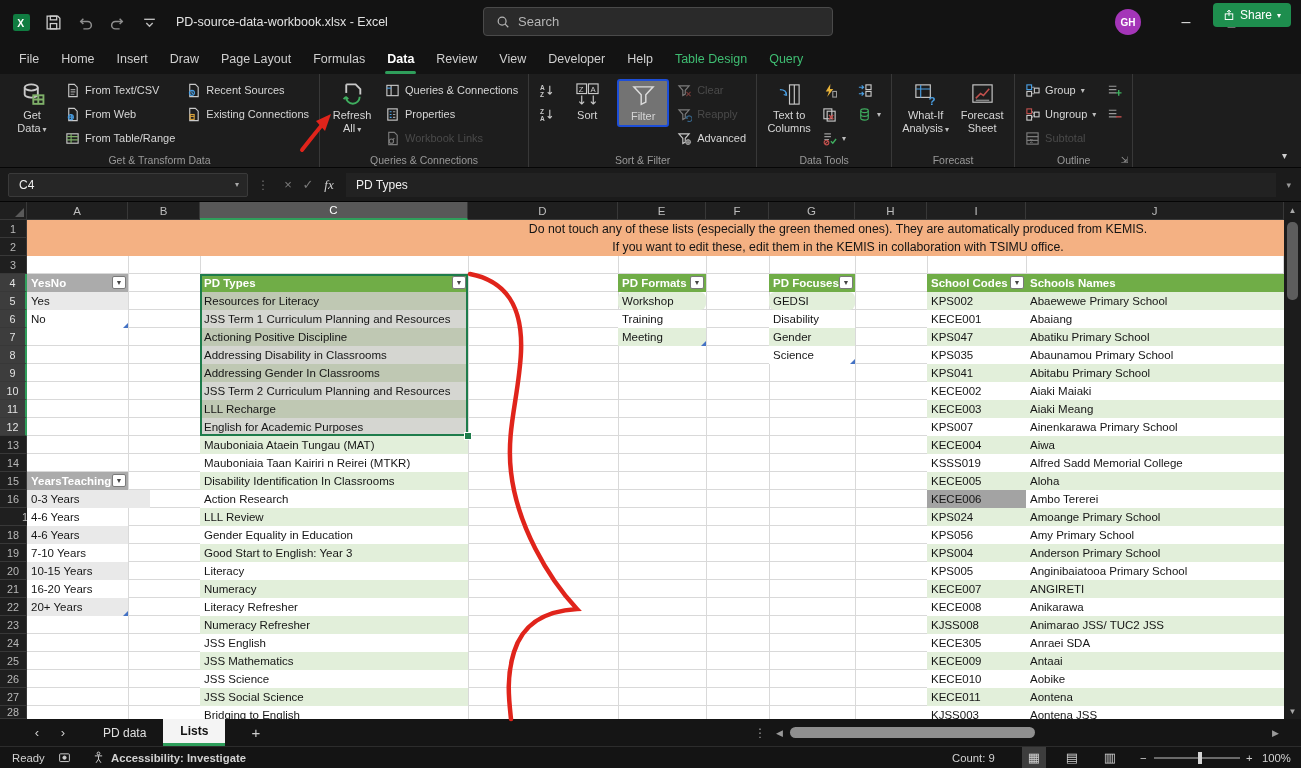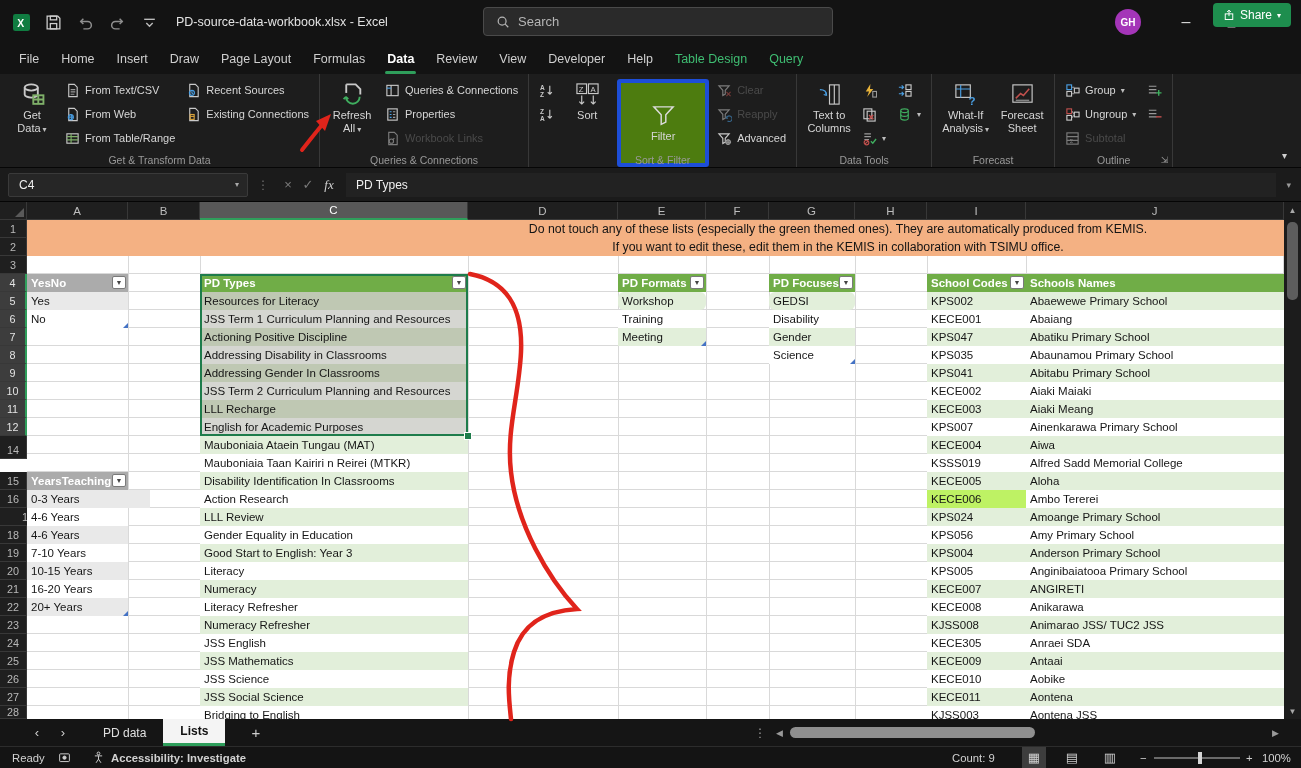--- a/index.html
+++ b/index.html
@@ -33,21 +33,21 @@
   .share-btn svg{width:12px;height:12px;}
   
   .ribbon{position:absolute;left:0;top:74px;width:1301px;height:94px;background:#1d1d1d;
           border-bottom:1px solid #060606;display:flex;box-sizing:border-box;}
   .rgroup{position:relative;height:100%;padding:5px 7px 16px 7px;display:flex;gap:5px;
           align-items:flex-start;border-right:1px solid #383838;box-sizing:border-box;}
   .rgroup-label{position:absolute;bottom:1px;left:0;right:0;text-align:center;font-size:10.5px;color:#999;}
   .bigbtn{display:flex;flex-direction:column;align-items:center;min-width:44px;max-width:62px;
           padding:3px 3px;border-radius:3px;color:#d6d6d6;font-size:11px;line-height:13px;text-align:center;}
   .bigbtn .bicon{width:25px;height:25px;margin-bottom:2px;}
-  .bigbtn.selected{border:4px solid #1d4ed8;background:#4d7c0f;padding:20px;}
+  .bigbtn.selected{border:2px solid #1d4ed8;background:#737373;padding:2px;}
   .bigbtn .chev{font-size:8px;color:#bdbdbd;margin-left:2px;}
   .stack{display:flex;flex-direction:column;gap:2px;}
   .smallbtn{display:flex;align-items:center;gap:5px;height:22px;font-size:11px;color:#d6d6d6;
             padding:0 3px;border-radius:3px;white-space:nowrap;}
   .smallbtn .sicon{width:15px;height:15px;flex:0 0 15px;}
   .smallbtn.disabled{color:#6e6e6e;opacity:.55;}
   .smallbtn .chev{font-size:8px;color:#bdbdbd;}
   .dialog-launcher{position:absolute;right:4px;bottom:2px;font-size:9px;color:#9a9a9a;}
   .ribbon-collapse{position:absolute;right:14px;bottom:6px;color:#cfcfcf;font-size:10px;}
   
@@ -533,21 +533,21 @@
     <div class="rowhdr sel" style="top: 72px; height: 18px;">4</div>
     <div class="rowhdr sel" style="top: 90px; height: 18px;">5</div>
     <div class="rowhdr sel" style="top: 108px; height: 18px;">6</div>
     <div class="rowhdr sel" style="top: 126px; height: 18px;">7</div>
     <div class="rowhdr sel" style="top: 144px; height: 18px;">8</div>
     <div class="rowhdr sel" style="top: 162px; height: 18px;">9</div>
     <div class="rowhdr sel" style="top: 180px; height: 18px;">10</div>
     <div class="rowhdr sel" style="top: 198px; height: 18px;">11</div>
     <div class="rowhdr sel" style="top: 216px; height: 18px;">12</div>
     <div class="rowhdr" style="top: 234px; height: 18px;">13</div>
-    <div class="rowhdr" style="top: 239px; height: 18px;">14</div>
+    <div class="rowhdr" style="top: 252px; height: 18px;">14</div>
     <div class="rowhdr" style="top: 270px; height: 18px;">15</div>
     <div class="rowhdr" style="top: 288px; height: 18px;">16</div>
     <div class="rowhdr" style="top: 306px; height: 18px; padding-left: 28px;">17</div>
     <div class="rowhdr" style="top: 324px; height: 18px;">18</div>
     <div class="rowhdr" style="top: 342px; height: 18px;">19</div>
     <div class="rowhdr" style="top: 360px; height: 18px;">20</div>
     <div class="rowhdr" style="top: 378px; height: 18px;">21</div>
     <div class="rowhdr" style="top: 396px; height: 18px;">22</div>
     <div class="rowhdr" style="top: 414px; height: 18px;">23</div>
     <div class="rowhdr" style="top: 432px; height: 18px;">24</div>
@@ -605,21 +605,21 @@
     <div class="tcell" style="left: 927px; width: 99px; top: 108px; height: 18px; background: rgb(255, 255, 255);">KECE001</div>
     <div class="tcell" style="left: 927px; width: 99px; top: 126px; height: 18px; background: rgb(226, 239, 218);">KPS047</div>
     <div class="tcell" style="left: 927px; width: 99px; top: 144px; height: 18px; background: rgb(255, 255, 255);">KPS035</div>
     <div class="tcell" style="left: 927px; width: 99px; top: 162px; height: 18px; background: rgb(226, 239, 218);">KPS041</div>
     <div class="tcell" style="left: 927px; width: 99px; top: 180px; height: 18px; background: rgb(255, 255, 255);">KECE002</div>
     <div class="tcell" style="left: 927px; width: 99px; top: 198px; height: 18px; background: rgb(226, 239, 218);">KECE003</div>
     <div class="tcell" style="left: 927px; width: 99px; top: 216px; height: 18px; background: rgb(255, 255, 255);">KPS007</div>
     <div class="tcell" style="left: 927px; width: 99px; top: 234px; height: 18px; background: rgb(226, 239, 218);">KECE004</div>
     <div class="tcell" style="left: 927px; width: 99px; top: 252px; height: 18px; background: rgb(255, 255, 255);">KSSS019</div>
     <div class="tcell" style="left: 927px; width: 99px; top: 270px; height: 18px; background: rgb(226, 239, 218);">KECE005</div>
-    <div class="tcell" style="left: 927px; width: 99px; top: 288px; height: 30px; background: #bef264;">KECE006</div>
+    <div class="tcell" style="left: 927px; width: 99px; top: 288px; height: 30px; background: #a3a3a3;">KECE006</div>
     <div class="tcell" style="left: 927px; width: 99px; top: 306px; height: 18px; background: rgb(226, 239, 218);">KPS024</div>
     <div class="tcell" style="left: 927px; width: 99px; top: 324px; height: 18px; background: rgb(255, 255, 255);">KPS056</div>
     <div class="tcell" style="left: 927px; width: 99px; top: 342px; height: 18px; background: rgb(226, 239, 218);">KPS004</div>
     <div class="tcell" style="left: 927px; width: 99px; top: 360px; height: 18px; background: rgb(255, 255, 255);">KPS005</div>
     <div class="tcell" style="left: 927px; width: 99px; top: 378px; height: 18px; background: rgb(226, 239, 218);">KECE007</div>
     <div class="tcell" style="left: 927px; width: 99px; top: 396px; height: 18px; background: rgb(255, 255, 255);">KECE008</div>
     <div class="tcell" style="left: 927px; width: 99px; top: 414px; height: 18px; background: rgb(226, 239, 218);">KJSS008</div>
     <div class="tcell" style="left: 927px; width: 99px; top: 432px; height: 18px; background: rgb(255, 255, 255);">KECE305</div>
     <div class="tcell" style="left: 927px; width: 99px; top: 450px; height: 18px; background: rgb(226, 239, 218);">KECE009</div>
     <div class="tcell" style="left: 927px; width: 99px; top: 468px; height: 18px; background: rgb(255, 255, 255);">KECE010</div>

